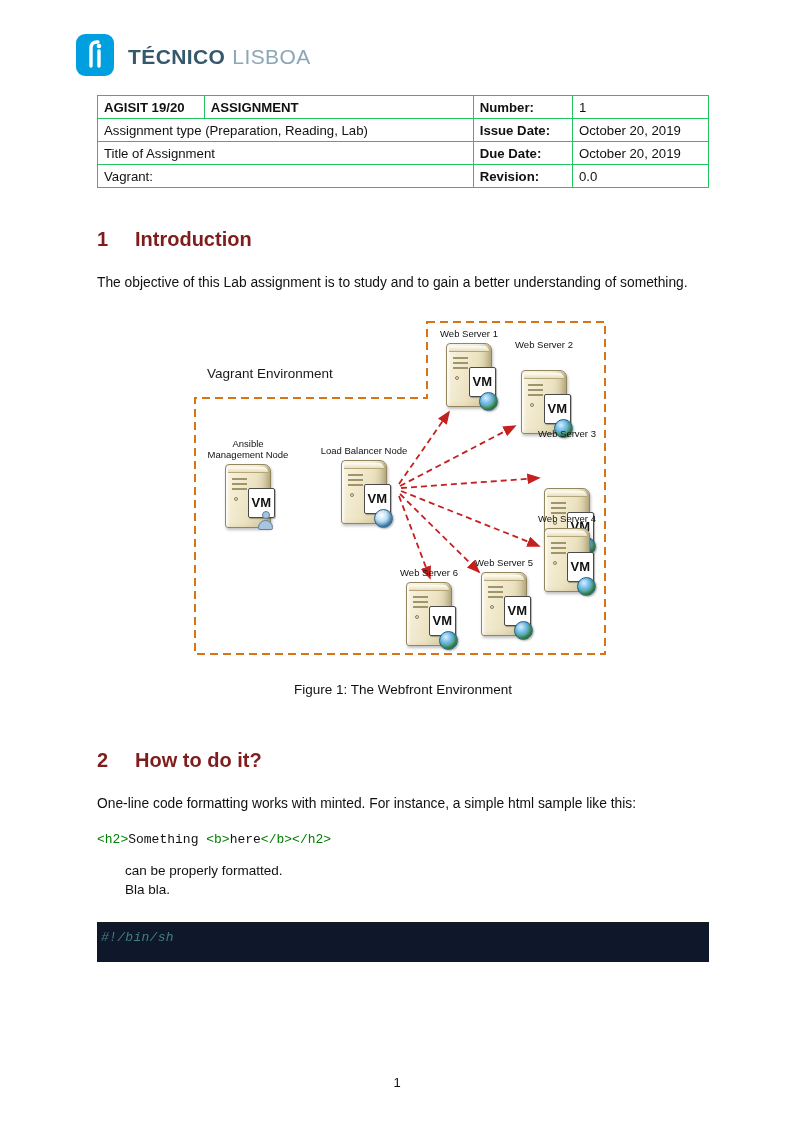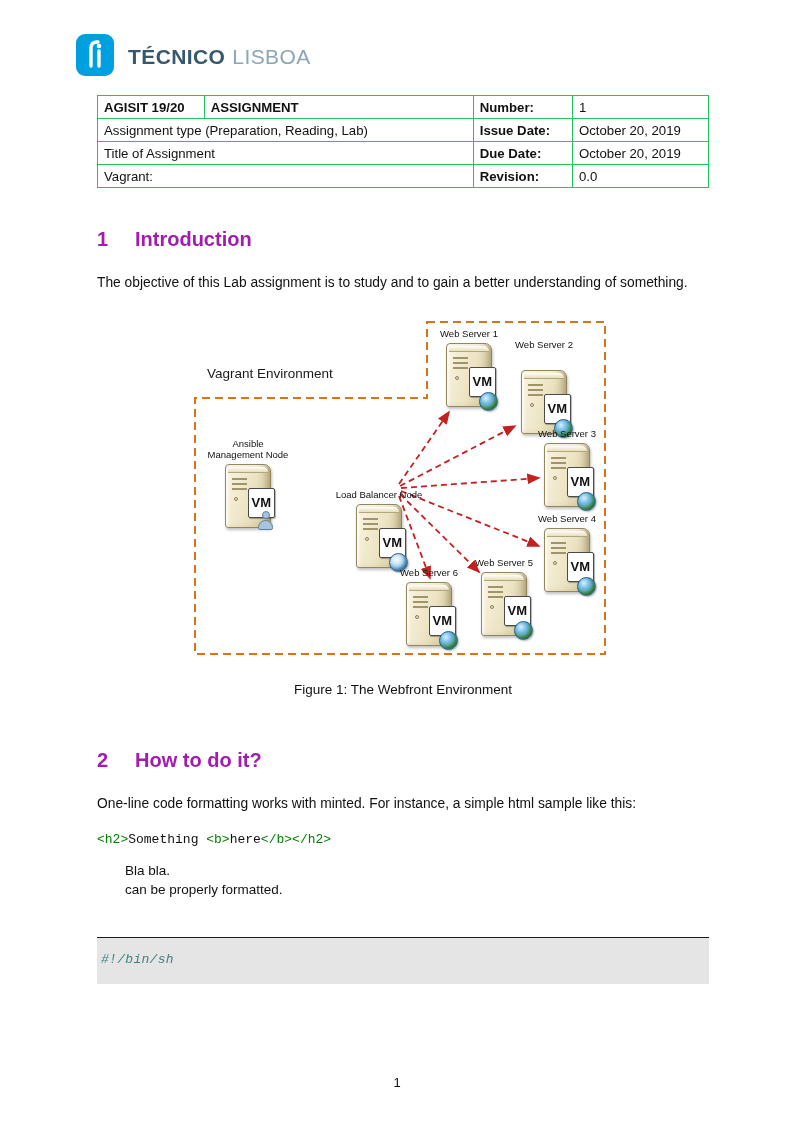--- a/index.html
+++ b/index.html
@@ -15,21 +15,21 @@
   .logo-title { font-weight:bold; color:#36586c; }
   .logo-sub { font-weight:normal; color:#8ba6b5; margin-left:7px; }
   
   .content { position:absolute; left:97px; top:0; width:612px; }
   
   table.header-table { border-collapse:collapse; width:612px; margin-top:95px; font-size:13.2px; }
   table.header-table td { border:1px solid #22c55e; height:23px; padding:2px 6px; vertical-align:middle; }
   td.b { font-weight:bold; }
   .col1{width:110px;} .col2{width:280px;} .col3{width:101px;} .col4{width:141px;}
   
-  .section-heading { margin-top:40px; font-size:20px; font-weight:bold; color:#a21caf; }
+  .section-heading { margin-top:40px; font-size:20px; font-weight:bold; color:#7f1d1d; }
   .section-heading .num { display:inline-block; width:38px; }
   .para { margin-top:22px; font-size:13.8px; line-height:20px; text-align:justify; }
   
   .fig-canvas { position:relative; width:612px; height:348px; margin-top:23px; }
   .fig-overlay { position:absolute; left:0; top:0; width:612px; height:348px; }
   .env-label { position:absolute; left:110px; top:50px; font-size:13.5px; color:#1a1a1a; }
   .node { position:absolute; width:100px; display:flex; flex-direction:column; align-items:center; }
   .node-label { font-size:9.5px; color:#111; text-align:center; line-height:11px; margin-bottom:4px; white-space:nowrap; }
   .server-icon {
     position:relative; width:46px; height:64px;
@@ -51,21 +51,21 @@
   .person-icon { position:absolute; right:-4px; bottom:-3px; width:16px; height:19px; }
   .person-icon .head { position:absolute; left:4px; top:0; width:8px; height:8px; border-radius:50%;
     background:#a9c4de; border:1px solid #5f7f9e; }
   .person-icon .body { position:absolute; left:0; bottom:0; width:15px; height:10px; border-radius:8px 8px 2px 2px;
     background:#a9c4de; border:1px solid #5f7f9e; }
   .fig-caption { margin-top:18px; text-align:center; font-size:13.5px; color:#111; }
   
   .inline-code { margin-top:18px; font-family:"Liberation Mono","DejaVu Sans Mono",monospace; font-size:13px; color:#111; }
   .tok-tag { color:#008000; }
   .notes { margin-top:14px; margin-left:28px; font-size:13.5px; line-height:19px; }
-  .listing { margin-top:38px; border-top:1.5px solid #1a1a1a; background:#e5e5e5; padding:9px 4px 12px 4px; }
+  .listing { margin-top:23px; border-top:1.5px solid #1a1a1a; background:#0f172a; padding:2px 4px 12px 4px; }
   .listing-line { font-family:"Liberation Mono","DejaVu Sans Mono",monospace; font-style:italic;
     font-size:13px; color:#408080; line-height:25px; letter-spacing:.3px; }
   
   .page-number { position:absolute; left:0; right:0; top:1075px; text-align:center; font-size:13px; color:#111; }
 </style>
 </head>
 <body>
 
 <div class="page">
 
@@ -144,21 +144,21 @@
             </div>
           <div class="power-dot"></div>
           <div class="vm-badge">VM</div>
           <div class="person-icon">
               <div class="head"></div>
               <div class="body"></div>
             </div>
         </div>
       </div>
 
-      <div class="node" style="left:232px; top:129px;margin-top:44px;">
+      <div class="node" style="left:217px; top:129px;">
         <div class="node-label">Load Balancer Node</div>
         <div class="server-icon">
           <div class="top-face"></div>
           <div class="bays">
               <i></i>
               <i></i>
               <i></i>
             </div>
           <div class="power-dot"></div>
           <div class="vm-badge">VM</div>
@@ -189,21 +189,21 @@
               <i></i>
               <i></i>
               <i></i>
             </div>
           <div class="power-dot"></div>
           <div class="vm-badge">VM</div>
           <div class="globe-icon"></div>
         </div>
       </div>
 
-      <div class="node" style="left:420px; top:112px;">
+      <div class="node" style="left:420px; top:112px;gap:45px;">
         <div class="node-label">Web Server 3</div>
         <div class="server-icon">
           <div class="top-face"></div>
           <div class="bays">
               <i></i>
               <i></i>
               <i></i>
             </div>
           <div class="power-dot"></div>
           <div class="vm-badge">VM</div>
@@ -258,22 +258,22 @@
     </div>
 
     <div class="fig-caption">Figure 1: The Webfront Environment</div>
 
     <div class="section-heading" style="margin-top:52px;"><span class="num">2</span><span>How to do it?</span></div>
     <p class="para">One-line code formatting works with minted. For instance, a simple html sample like this:</p>
 
     <div class="inline-code"><span class="tok-tag">&lt;h2&gt;</span><span>Something </span><span class="tok-tag">&lt;b&gt;</span><span>here</span><span class="tok-tag">&lt;/b&gt;</span><span class="tok-tag">&lt;/h2&gt;</span></div>
 
     <div class="notes">
+      <div>can be properly formatted.</div>
       <div>Bla bla.</div>
-      <div>can be properly formatted.</div>
     </div>
 
     <div class="listing">
       <div class="listing-line">#!/bin/sh</div>
     </div>
 
   </div>
 
   <div class="page-number">1</div>
 

